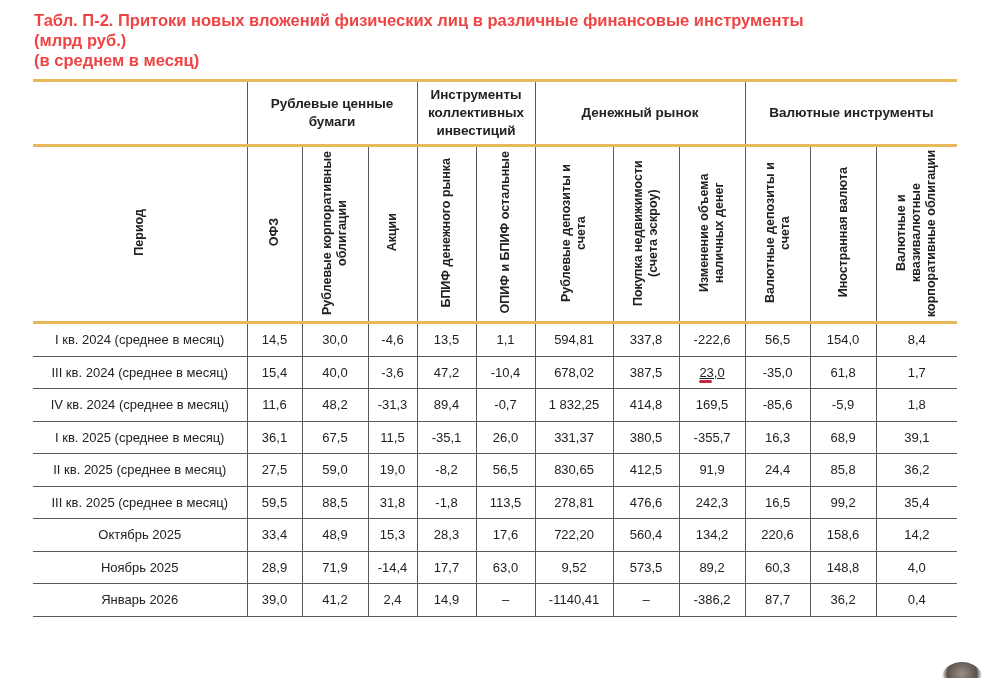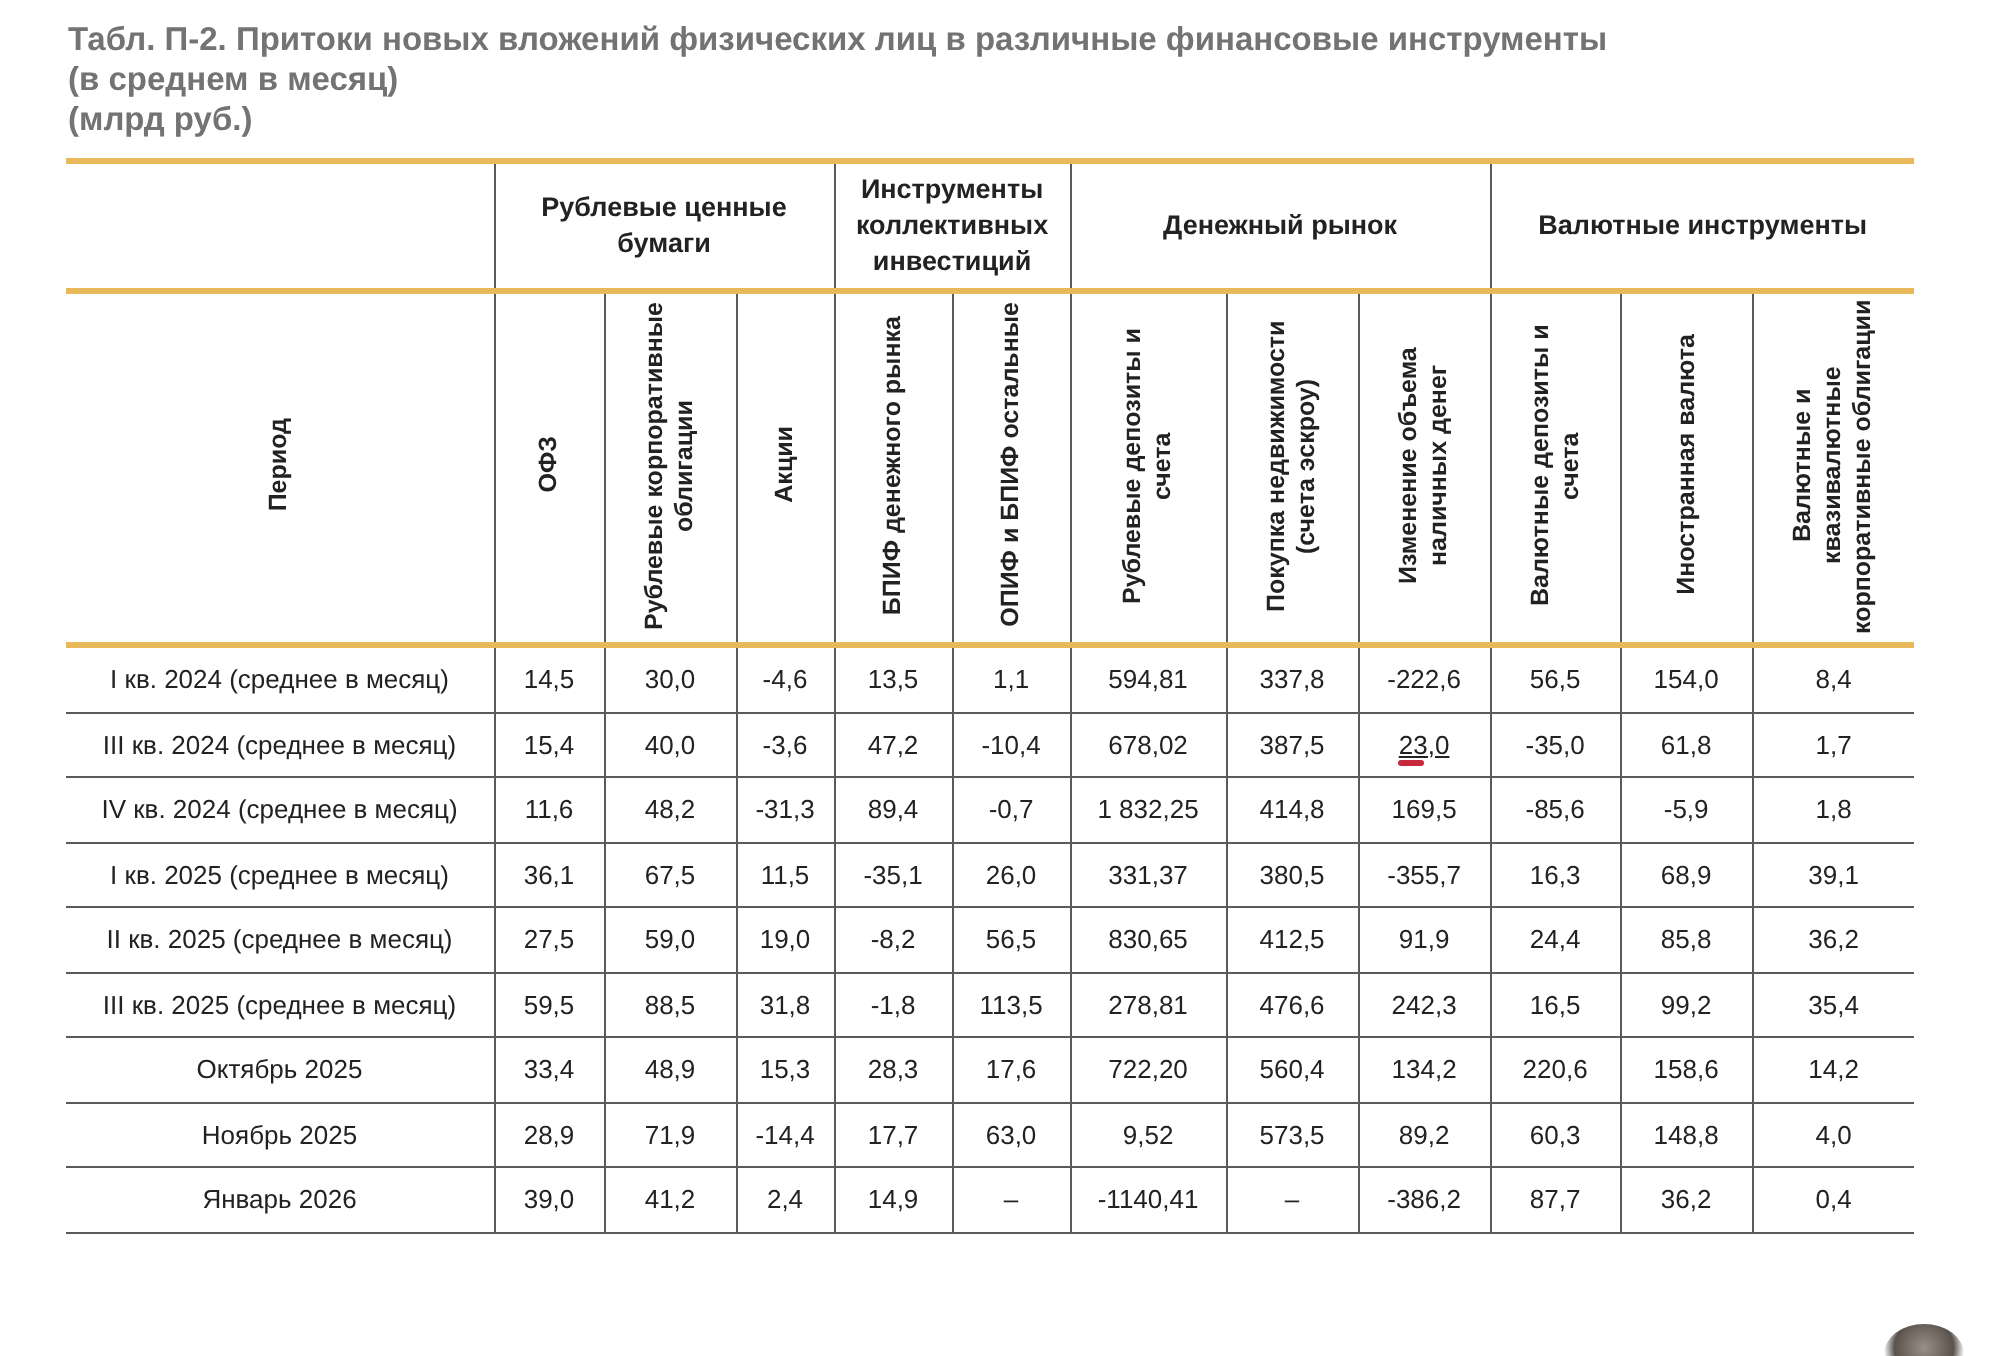--- a/index.html
+++ b/index.html
@@ -2,21 +2,21 @@
 <html><head>
 <meta charset="utf-8">
 <style>
   html, body { margin: 0; padding: 0; background: #ffffff; }
   body {
     width: 1000px; height: 678px; overflow: hidden; position: relative;
     font-family: "Liberation Sans", "DejaVu Sans", sans-serif; color: #1e1e1e;
   }
   .title {
     position: absolute; left: 34px; top: 10px;
-    font-size: 16.5px; font-weight: bold; line-height: 20px; color: #737373;
+    font-size: 16.5px; font-weight: bold; line-height: 20px; color: #ef4444;
   }
   .title div { white-space: nowrap; }
   table.data {
     position: absolute; left: 33px; top: 79px;
     border-collapse: collapse; table-layout: fixed; width: 924px;
   }
   table.data td, table.data th {
     padding: 0; text-align: center; vertical-align: middle;
     border-left: 1px solid #5a5a5a; border-right: 1px solid #5a5a5a;
     border-bottom: 1px solid #5a5a5a;
@@ -52,22 +52,22 @@
   .corner-blob {
     position: absolute; left: 942px; top: 662px; width: 40px; height: 30px;
     border-radius: 50%; background: radial-gradient(circle at 50% 40%, #9a8f86 0%, #5a524c 55%, #ffffff 75%);
   }
 </style>
 </head>
 <body>
 
 <div class="title">
   <div>Табл. П-2. Притоки новых вложений физических лиц в различные финансовые инструменты</div>
+  <div>(млрд руб.)</div>
   <div>(в среднем в месяц)</div>
-  <div>(млрд руб.)</div>
 </div>
 
 <table class="data">
   <colgroup>
     <col style="width:214px">
       <col style="width:55px">
       <col style="width:66px">
       <col style="width:49px">
     <col style="width:59px">
       <col style="width:59px">

